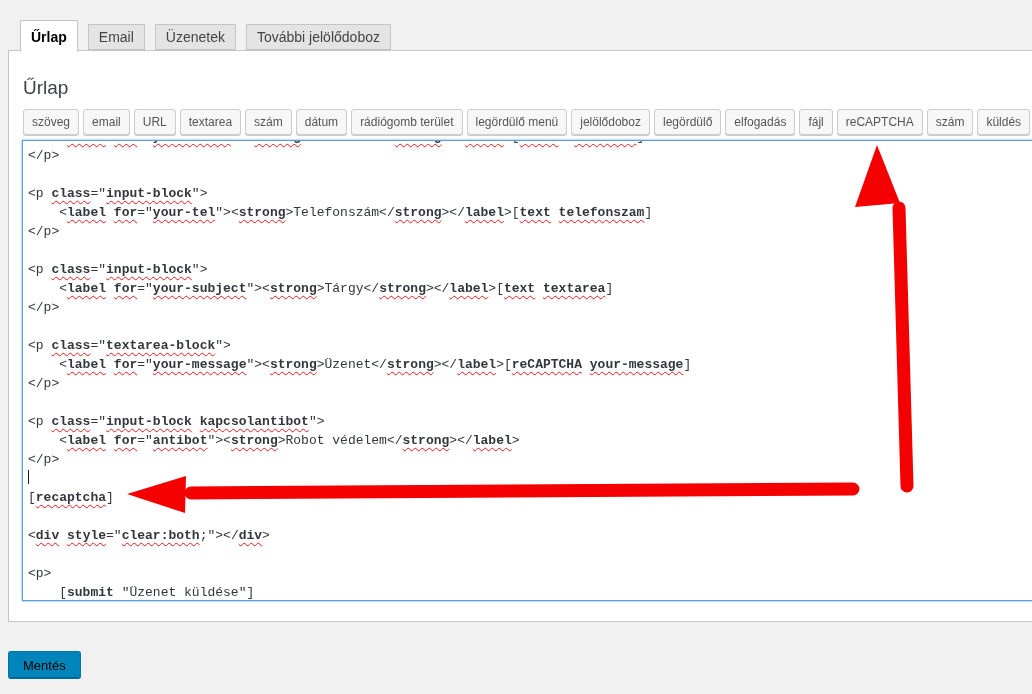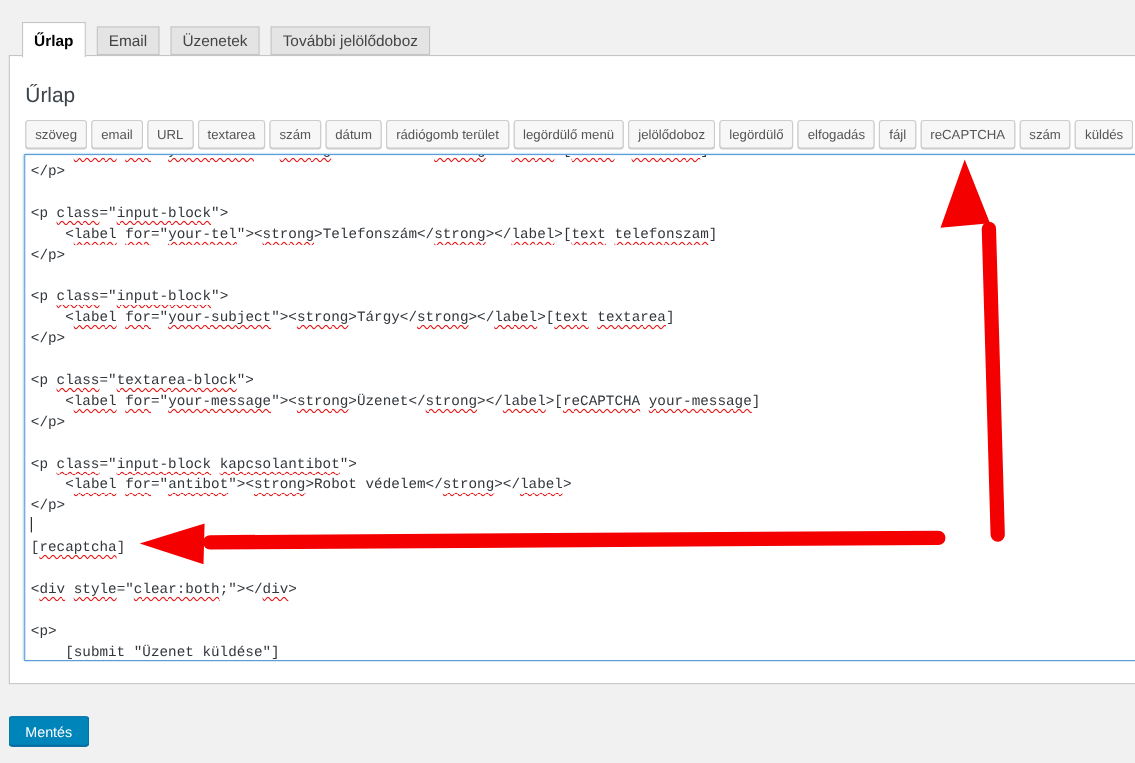--- a/index.html
+++ b/index.html
@@ -32,28 +32,28 @@
 
   .code-box{position:relative;margin:5px 0 0 13px;width:1014px;height:461px;
        background:#fff;border:1px solid var(--focus);
        box-shadow:0 0 2px rgba(30,140,190,.8);overflow:hidden;cursor:text;}
   .code-content{position:absolute;top:-14px;left:5px;right:0;
        font-family:"Liberation Mono","DejaVu Sans Mono",monospace;
        font-size:13px;line-height:19px;color:var(--code);}
   .cl{height:19px;white-space:pre;}
   .sq{text-decoration:underline;text-decoration-style:wavy;
       text-decoration-color:var(--squiggle);text-decoration-thickness:1px;
-      text-underline-offset:3px;}
+      text-underline-offset:3px;font-weight:bold;}
   .cursor{display:inline-block;width:1px;height:14px;background:#1a1a1a;vertical-align:-2px;}
 
   .save-btn{position:absolute;left:8px;top:651px;height:28px;padding:0 14px;
        background:var(--primary);border:1px solid var(--primary-border);
        border-bottom-color:var(--primary-shadow);border-radius:3px;
        box-shadow:inset 0 -1px 0 var(--primary-shadow);
-       color:#ffffff;font-size:13px;font-family:"Liberation Sans",sans-serif;cursor:pointer;}
+       color:#000000;font-size:13px;font-family:"Liberation Sans",sans-serif;cursor:pointer;}
 
   .arrows{position:absolute;left:0;top:0;z-index:5;pointer-events:none;}
   .arrows line{stroke:var(--arrow);}
   .arrows polygon{fill:var(--arrow);}
 </style>
 </head>
 <body>
 
 <nav class="tabs" id="tabs">
     <div class="tab active">Űrlap</div>

